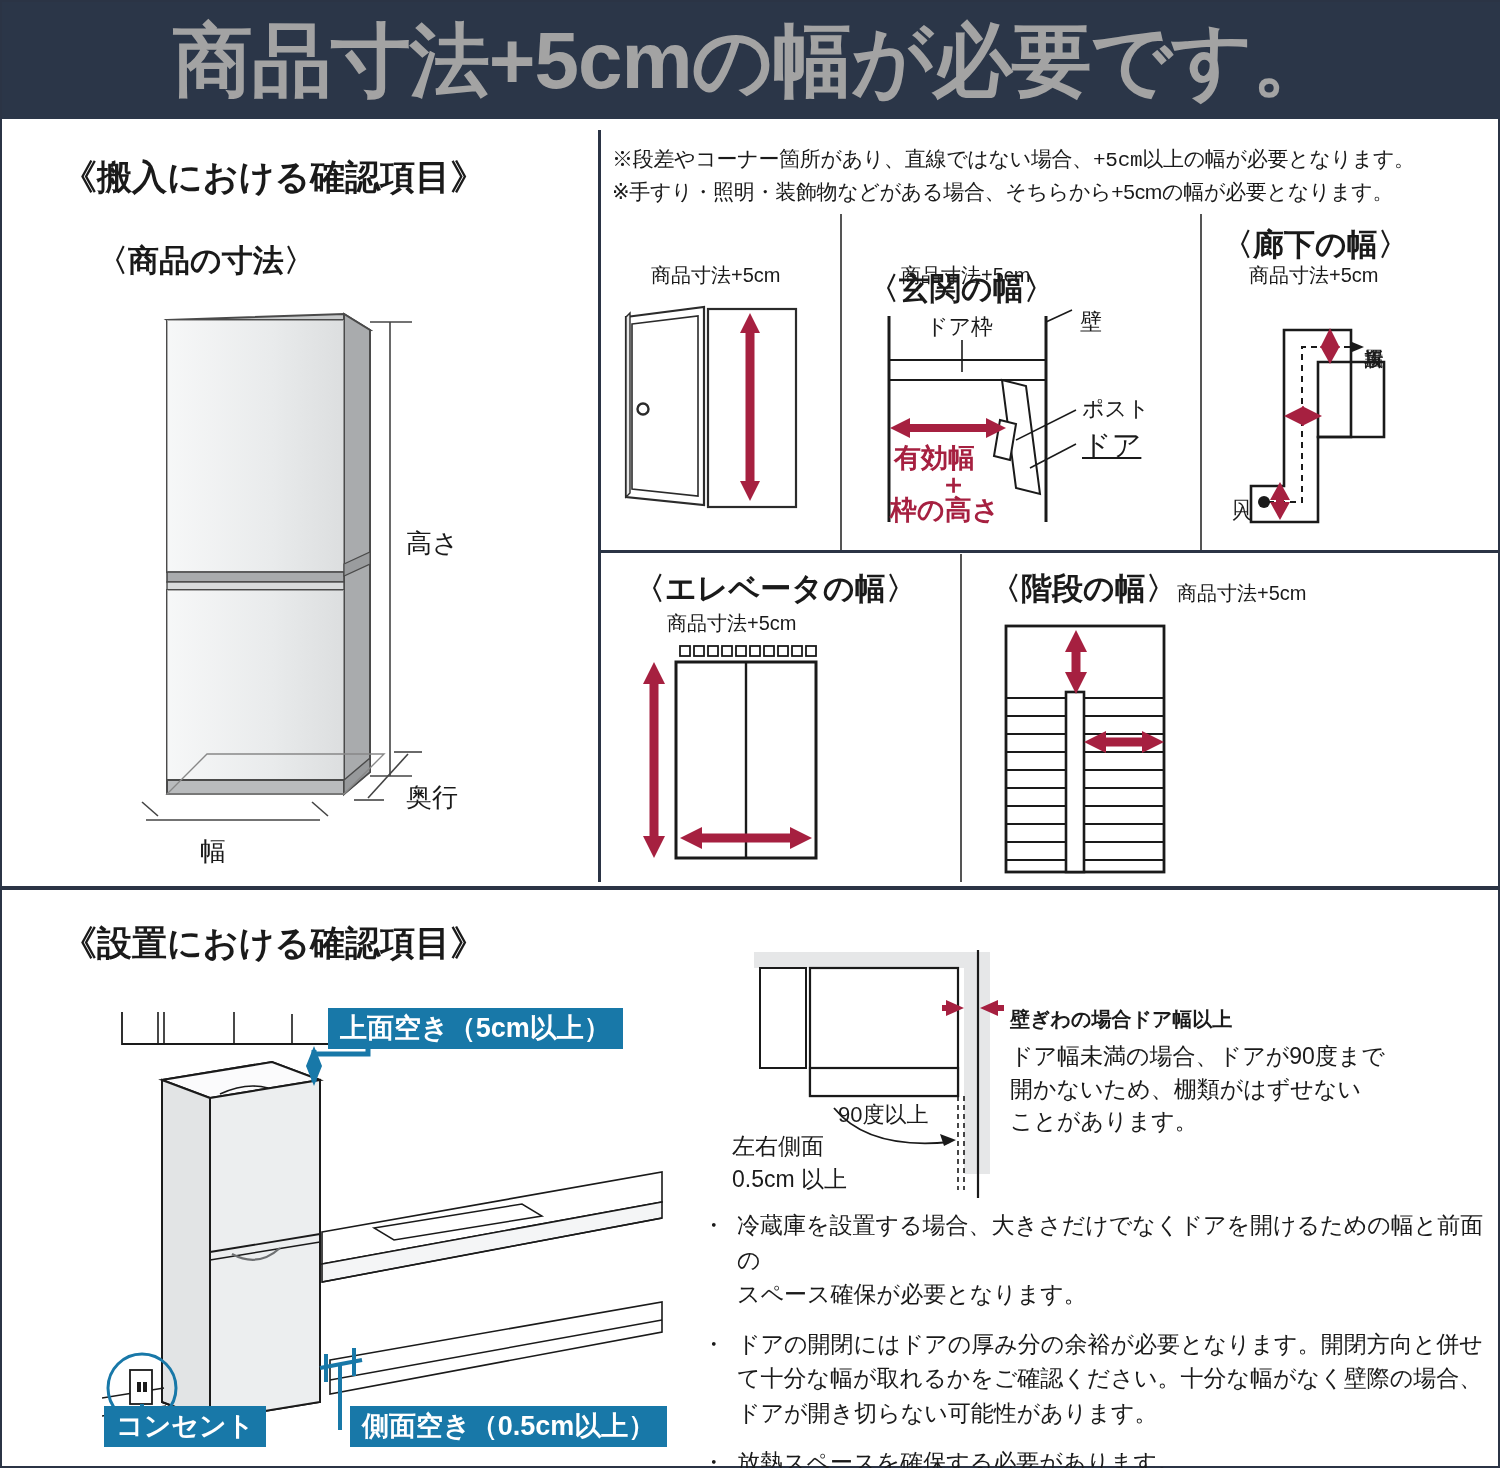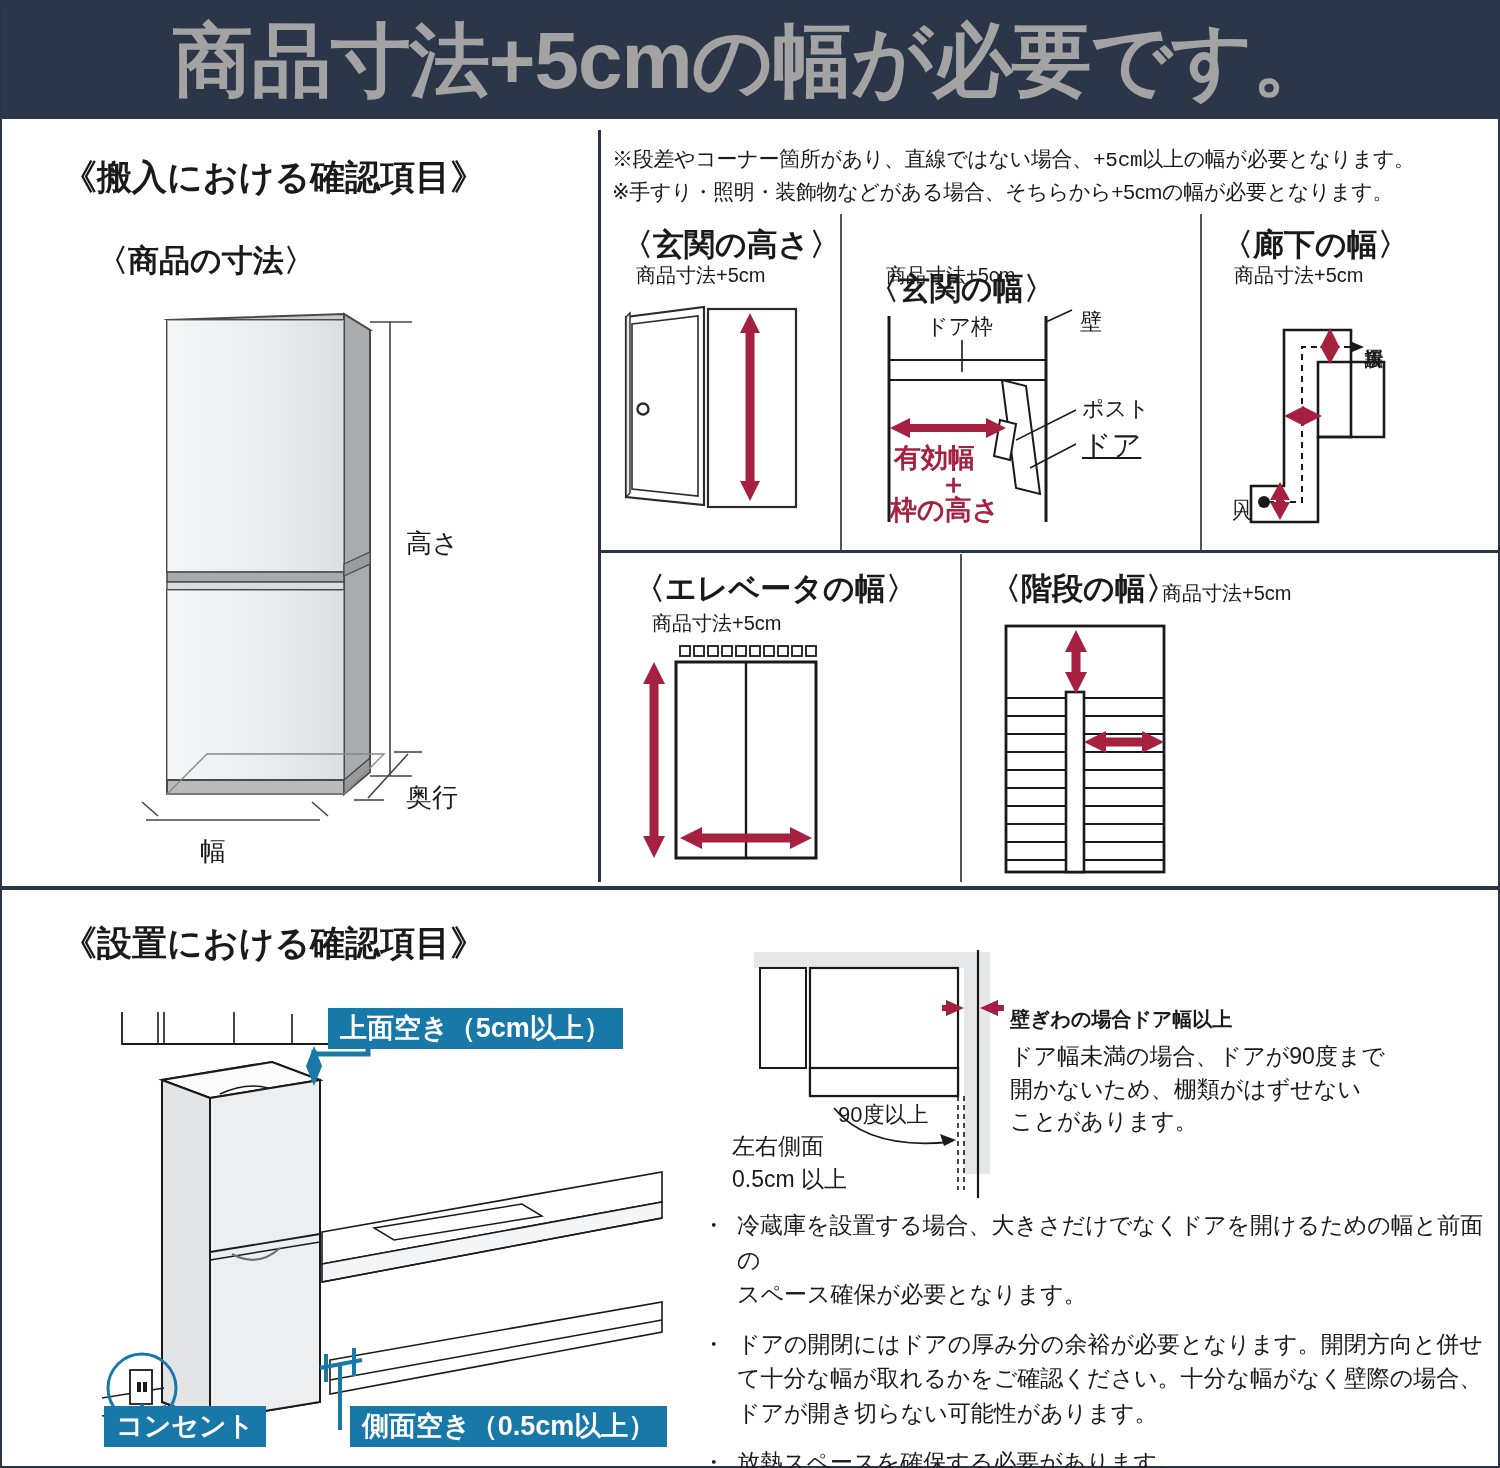--- a/index.html
+++ b/index.html
@@ -25,21 +25,21 @@
   }
 
   
   .divider{position:absolute;left:0;width:1500px;height:4px;background:#2b3445;}
 
   
   .sect-title{position:absolute;font-size:35px;font-weight:bold;white-space:nowrap;}
   .sub-title{position:absolute;font-size:31px;font-weight:bold;white-space:nowrap;}
   .note{position:absolute;font-size:21px;white-space:nowrap;letter-spacing:-.3px;}
   .small{position:absolute;font-size:19px;white-space:nowrap;}
-  .panel-sub{position:absolute;font-size:20px;white-space:nowrap;}
+  .panel-sub{position:absolute;font-size:20px;white-space:nowrap;margin-left:15px;}
   .redlbl{position:absolute;color:#a62040;font-size:27px;font-weight:bold;white-space:nowrap;}
 
   .vline{position:absolute;background:#555;width:2px;}
   .hline{position:absolute;background:#555;height:2px;}
 
   
   .vtext{position:absolute;writing-mode:vertical-rl;font-size:19px;line-height:1.05;}
 
   
   .badge{
@@ -123,21 +123,20 @@
 
   <div class="vline" style="left:596px;top:128px;height:752px;background:#2b3445;width:3px;"></div>
 
   <div class="hline" style="left:598px;top:548px;width:900px;background:#2b3445;height:3px;"></div>
 
   <div class="vline" style="left:838px;top:212px;height:336px;"></div>
   <div class="vline" style="left:1198px;top:212px;height:336px;"></div>
 
   <div class="vline" style="left:958px;top:552px;height:328px;"></div>
 
-  <div class="sub-title" style="left:620px;top:222px;">〈玄関の高さ〉</div>
   <div class="panel-sub" style="left:634px;top:260px;">商品寸法+5cm</div>
   <div>
     <svg style="position:absolute;left:604px;top:295px;" width="235" height="230" viewBox="0 0 235 230">
 
       <rect x="102" y="12" width="88" height="198" fill="#fff" stroke="#2b2b2b" stroke-width="2.2"></rect>
 
       <polygon points="20,20 98,10 98,208 20,200" fill="#fff" stroke="#2b2b2b" stroke-width="2.2"></polygon>
       <polygon points="26,27 92,19 92,199 26,192" fill="#fff" stroke="#2b2b2b" stroke-width="1.6"></polygon>
 
       <polygon points="20,20 24,16 24,196 20,200" fill="#e8e8e8" stroke="#2b2b2b" stroke-width="1.4"></polygon>

